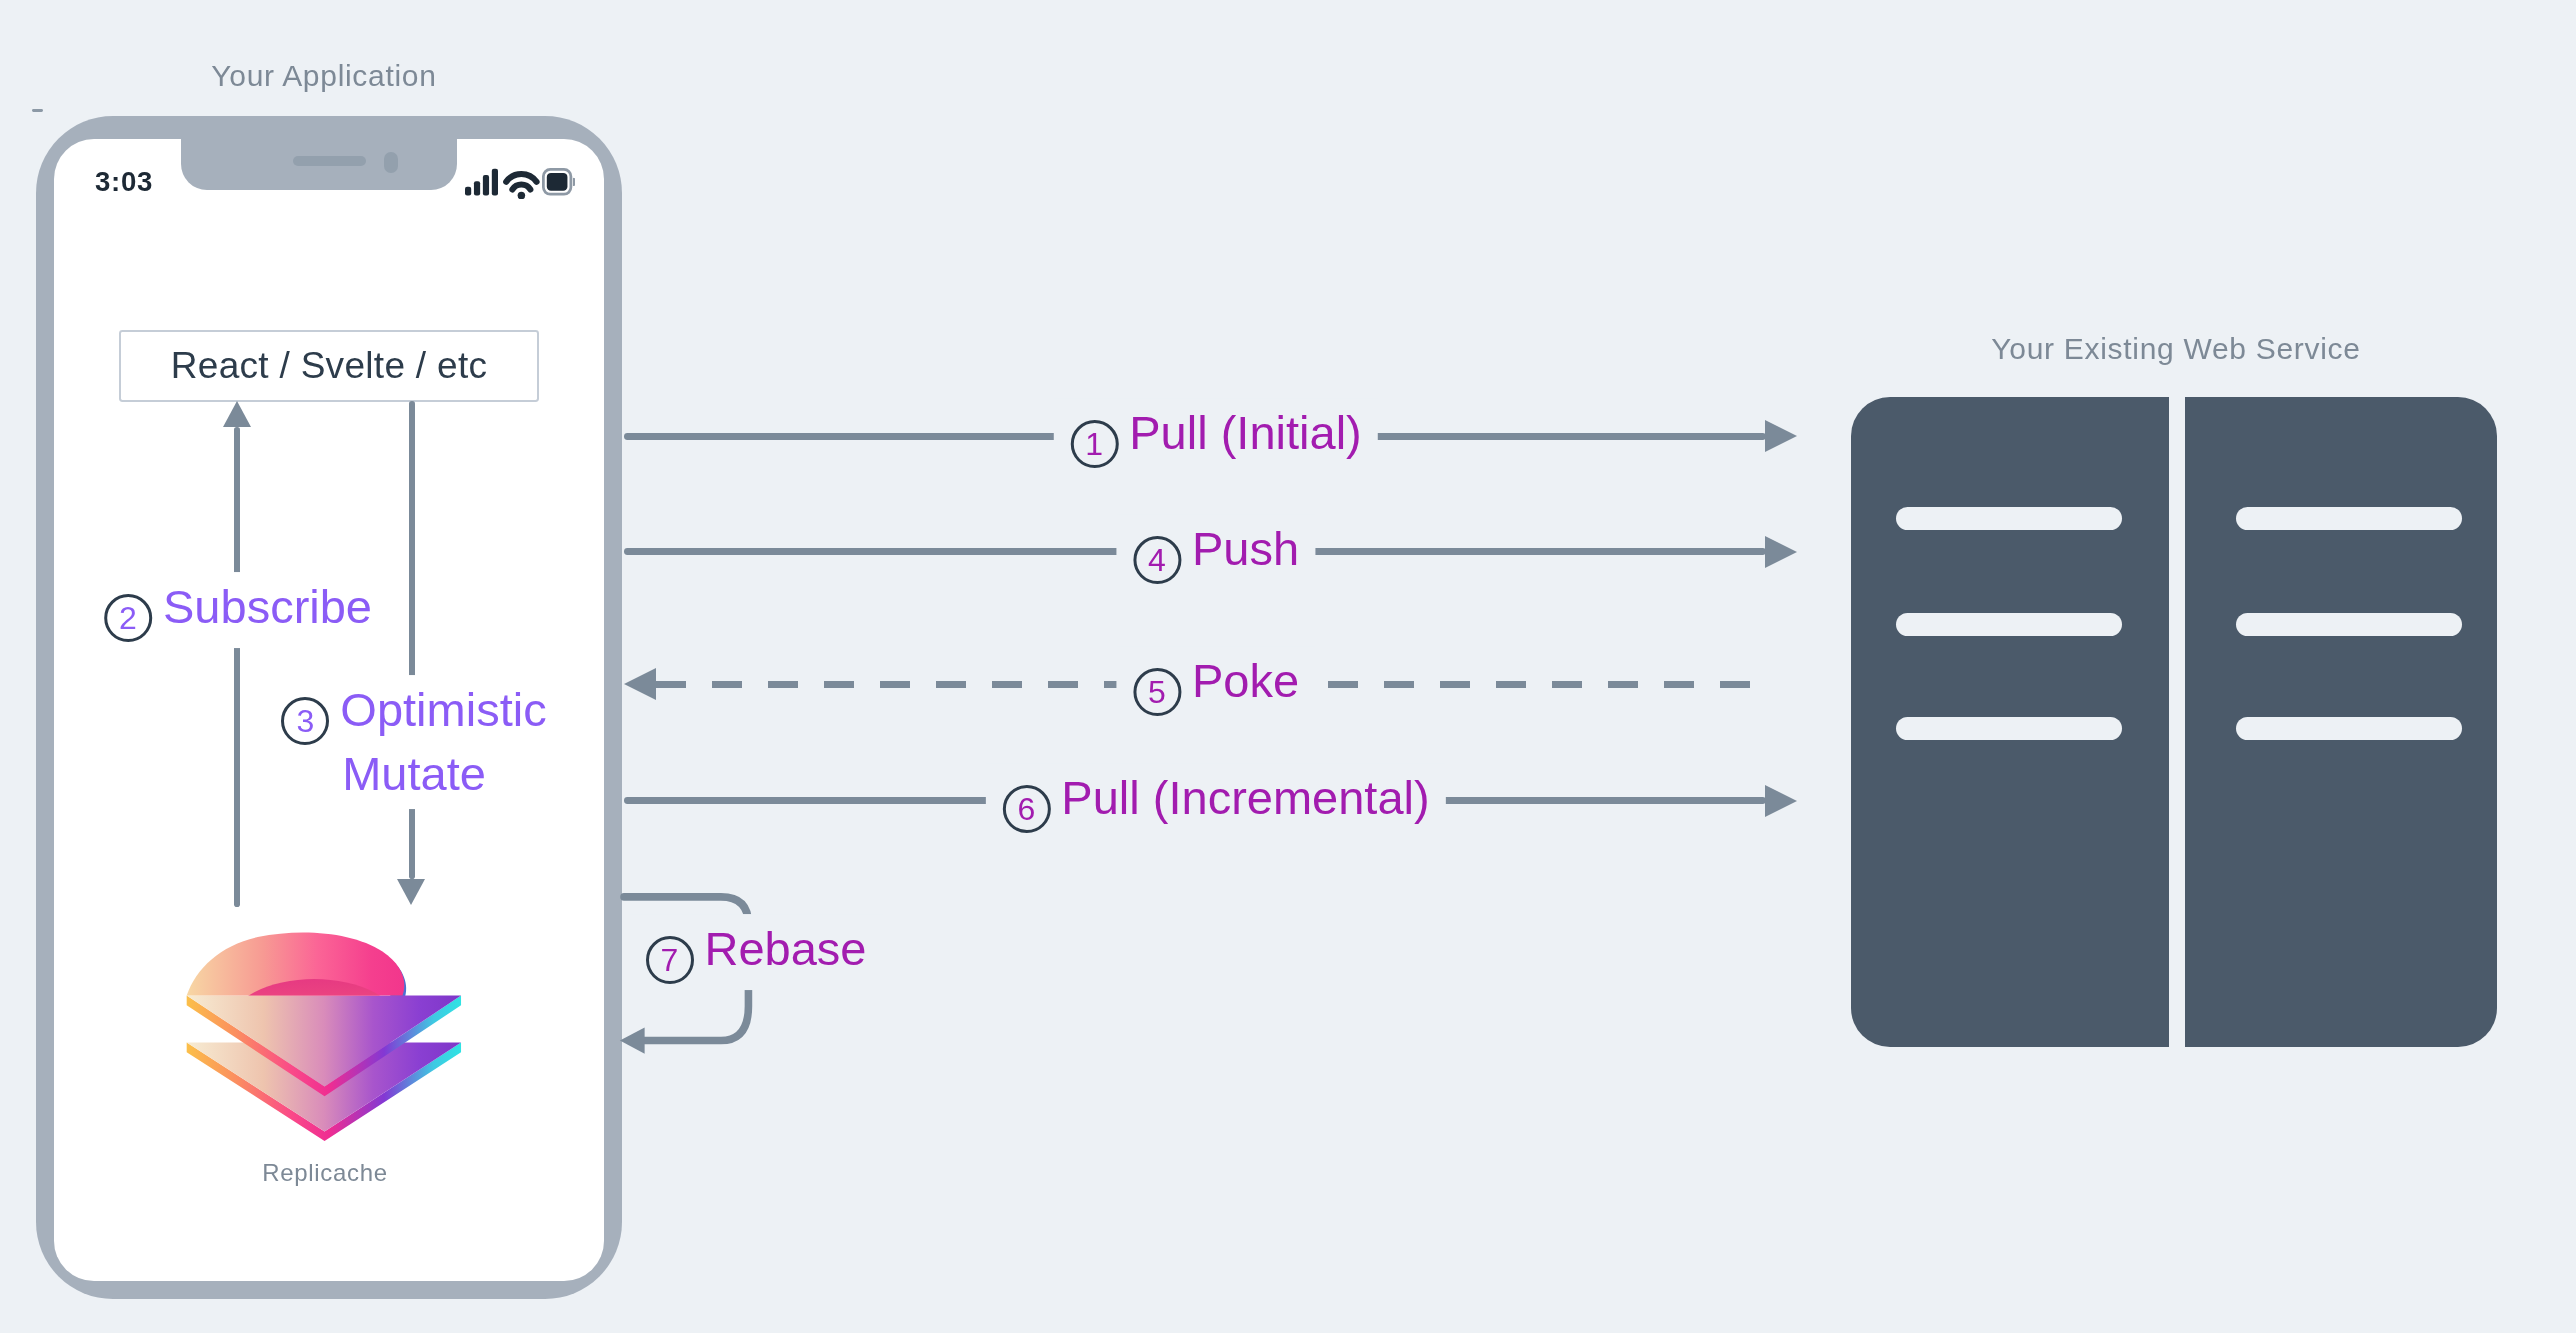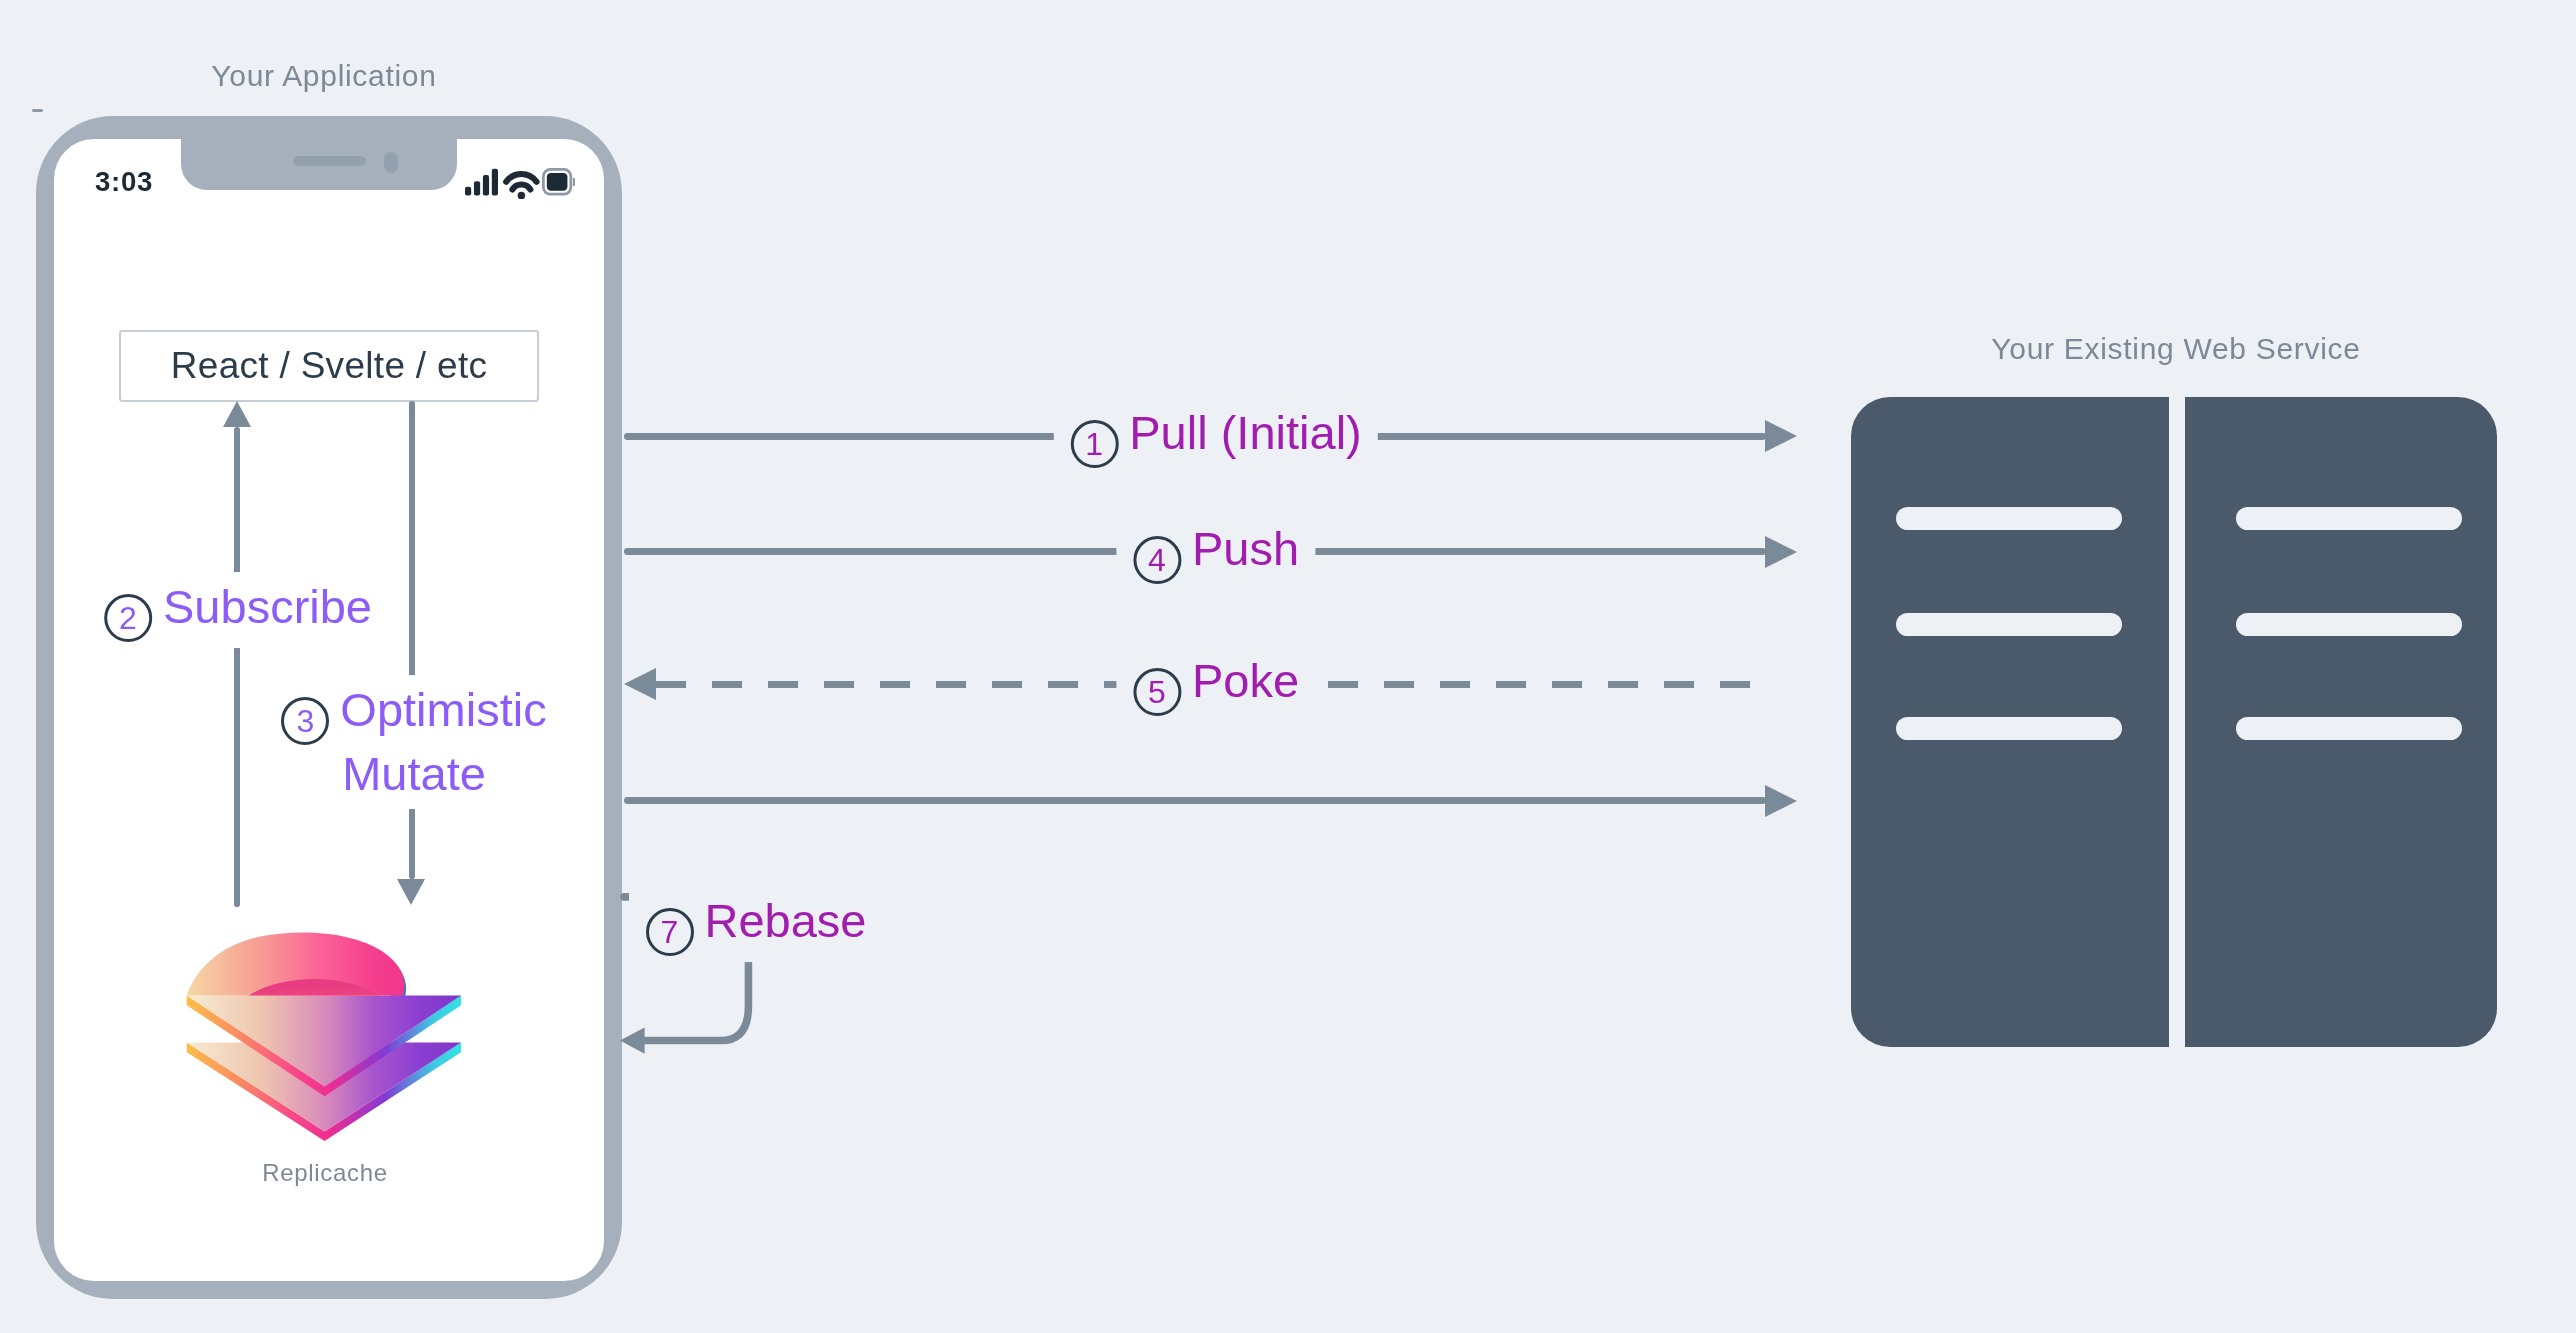--- a/index.html
+++ b/index.html
@@ -183,26 +183,29 @@
   </div>
 
   <div class="hdash" style="top:681px;"></div>
   <div class="hhead-left" style="top:668px;"></div>
   <div class="flow-label" style="left:1216px;top:684px;">
     <span class="num">5</span><span>Poke</span>
   </div>
 
   <div class="hbar" style="top:797px;"></div>
   <div class="hhead-right" style="top:785px;"></div>
+  <div class="flow-label" style="left:1216px;top:801px;">
+    <span class="num">6</span><span>Pull (Incremental)</span>
+  </div>
 
   <svg class="rebase-svg" width="179" height="165" viewBox="0 0 260 240">
     <path d="M 10 10 H 151 Q 191 10 191 50 V 169 Q 191 219 151 219 H 34" fill="none" stroke="#7b8a99" stroke-width="11" stroke-linecap="round"></path>
     <polygon points="4,219 40,200 40,238" fill="#7b8a99"></polygon>
   </svg>
-  <div class="flow-label" style="left:756px;top:924px;">
+  <div class="flow-label" style="left:756px;top:952px;">
     <span class="num">7</span><span>Rebase</span>
   </div>
 
   <div class="sec-title" style="left:2176px;top:349px;">Your Existing Web Service</div>
 
   <div class="tower tower-left">
     <div class="slot slot1"></div>
     <div class="slot slot2"></div>
     <div class="slot slot3"></div>
   </div>

